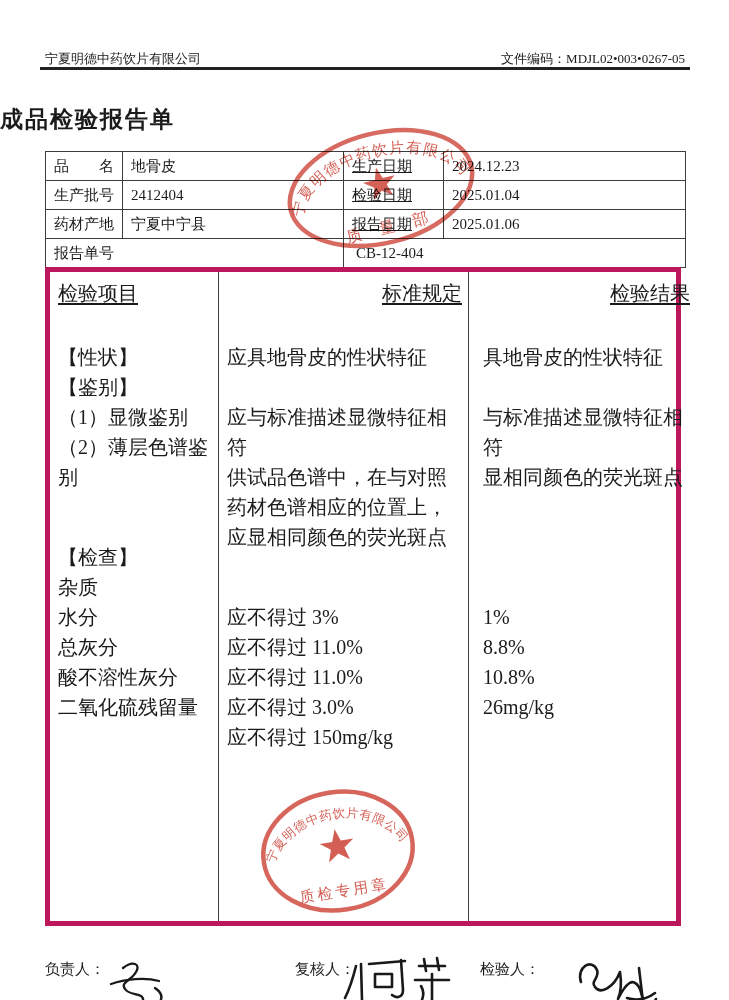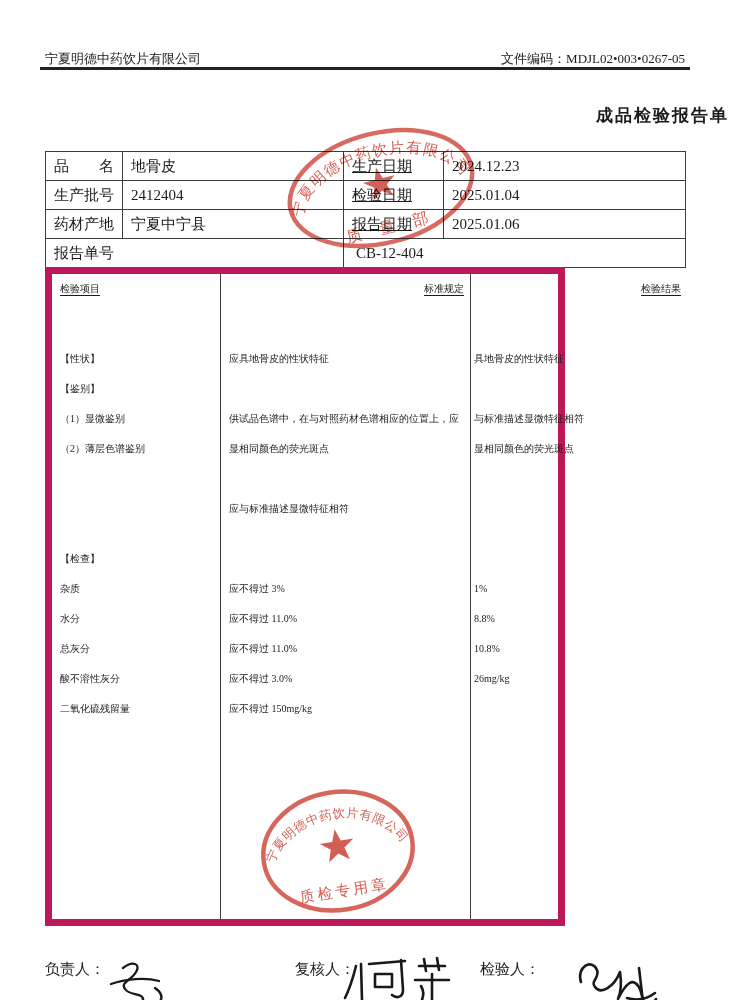--- a/index.html
+++ b/index.html
@@ -6,33 +6,33 @@
   html,body { background:#ffffff; }
   .page {
     position:relative; width:729px; height:1000px; background:#ffffff;
     font-family:"Liberation Serif","DejaVu Serif",serif; color:#1b1b1b;
     overflow:hidden;
     margin-top:20px;
   }
   
   .hdr { position:absolute; top:30px; left:45px; right:44px; display:flex; justify-content:space-between; font-size:13px; }
   .hdr-rule { position:absolute; top:47px; left:40px; width:650px; height:3px; border-top:2px solid #222; border-bottom:1px solid #222; }
-  .title { position:absolute; top:84px; left:0; width:729px; text-align:right; font-size:17px; font-weight:bold; letter-spacing:2px; }
+  .title { position:absolute; top:84px; left:0; width:729px; text-align:left; font-size:23px; font-weight:bold; letter-spacing:2px; }
   
   table.info { position:absolute; top:131px; left:45px; width:640px; border-collapse:collapse; font-size:15px; table-layout:fixed; }
   table.info td { border:1px solid #3c3c3c; height:29px; padding:0 0 0 8px; vertical-align:middle; white-space:nowrap; overflow:hidden; }
   td.c1 { width:77px; } td.c2 { width:221px; } td.c3 { width:100px;text-decoration:underline; } td.c4 { width:242px; padding-left:10px; }
   
-  .insp { position:absolute; top:247px; left:45px; width:520px; height:659px; border:7px solid #be185d; font-size:10px; }
+  .insp { position:absolute; top:247px; left:45px; width:636px; height:659px; border:5px solid #be185d; font-size:20px; }
   .vline { position:absolute; top:0; bottom:0; width:0; border-left:1px solid #3c3c3c; }
   .v1 { left:168px; } .v2 { left:418px; }
   .col { position:absolute; top:0; bottom:0; }
   .col-item   { left:0;     width:168px; padding:0 6px 0 8px; }
   .col-std    { left:169px; width:249px; padding:0 6px 0 8px; }
-  .col-res    { left:414px; width:221px; padding:0 6px 0 8px; }
+  .col-res    { left:425px; width:221px; padding:0 6px 0 8px; }
   .insp-head { height:70px; padding-top:8px; }
   .insp-head .hd { text-decoration:underline; text-underline-offset:3px; }
   .col-std .insp-head, .col-res .insp-head { text-align:right; }
   .ln { min-height:30px; line-height:30px; }
   .wrapln { line-height:30px; }
   .r-tall { min-height:90px; }
   .r-gap { margin-top:20px; }
   
   .concl { position:absolute; top:905px; left:45px; width:640px; height:29px; border:1px solid #3c3c3c; border-top:none;
            line-height:27px; font-size:15px; font-weight:600; padding-left:8px; white-space:nowrap; }
@@ -101,22 +101,22 @@
       <div class="ln">水分</div>
       <div class="ln">总灰分</div>
       <div class="ln">酸不溶性灰分</div>
       <div class="ln">二氧化硫残留量</div>
     </div>
 
     <div class="col col-std">
       <div class="insp-head"><span class="hd">标准规定</span></div>
       <div class="ln">应具地骨皮的性状特征</div>
       <div class="ln"></div>
+      <div class="ln">应与标准描述显微特征相符</div>
       <div class="ln r-tall wrapln">供试品色谱中，在与对照药材色谱相应的位置上，应显相同颜色的荧光斑点</div>
-      <div class="ln">应与标准描述显微特征相符</div>
       <div class="ln r-gap"></div>
       <div class="ln">应不得过 3%</div>
       <div class="ln">应不得过 11.0%</div>
       <div class="ln">应不得过 11.0%</div>
       <div class="ln">应不得过 3.0%</div>
       <div class="ln">应不得过 150mg/kg</div>
     </div>
 
     <div class="col col-res">
       <div class="insp-head"><span class="hd">检验结果</span></div>

